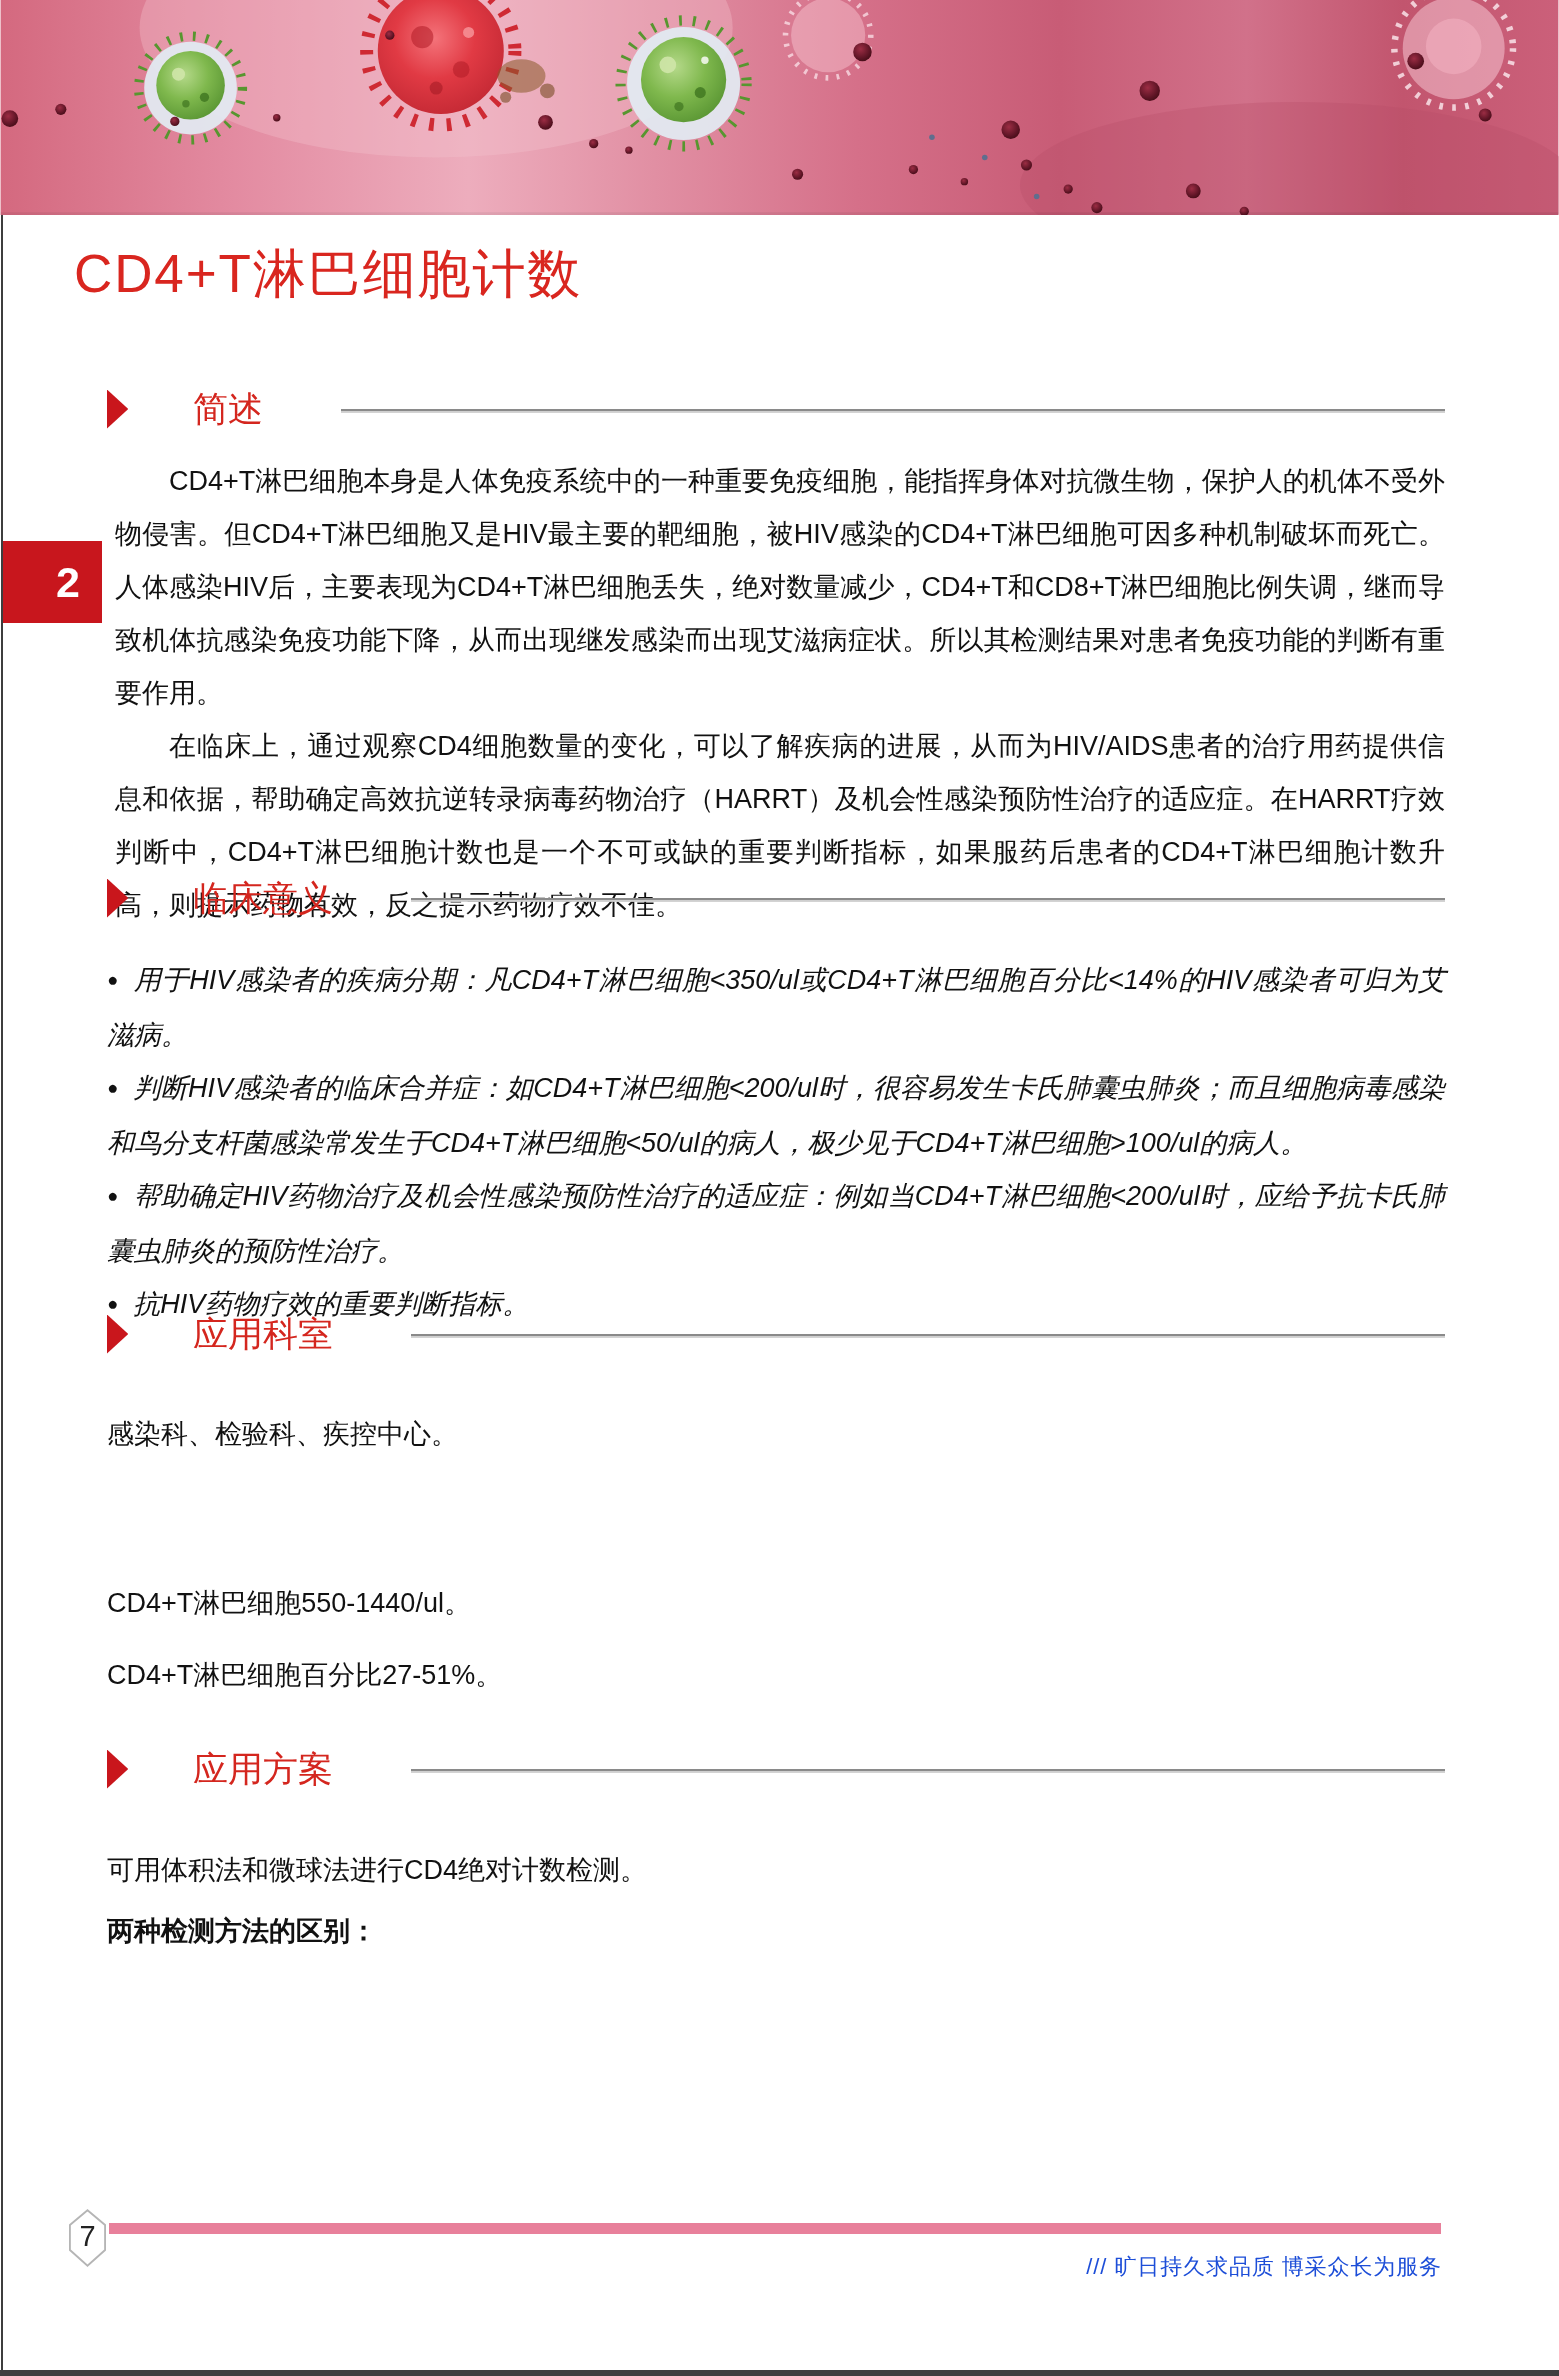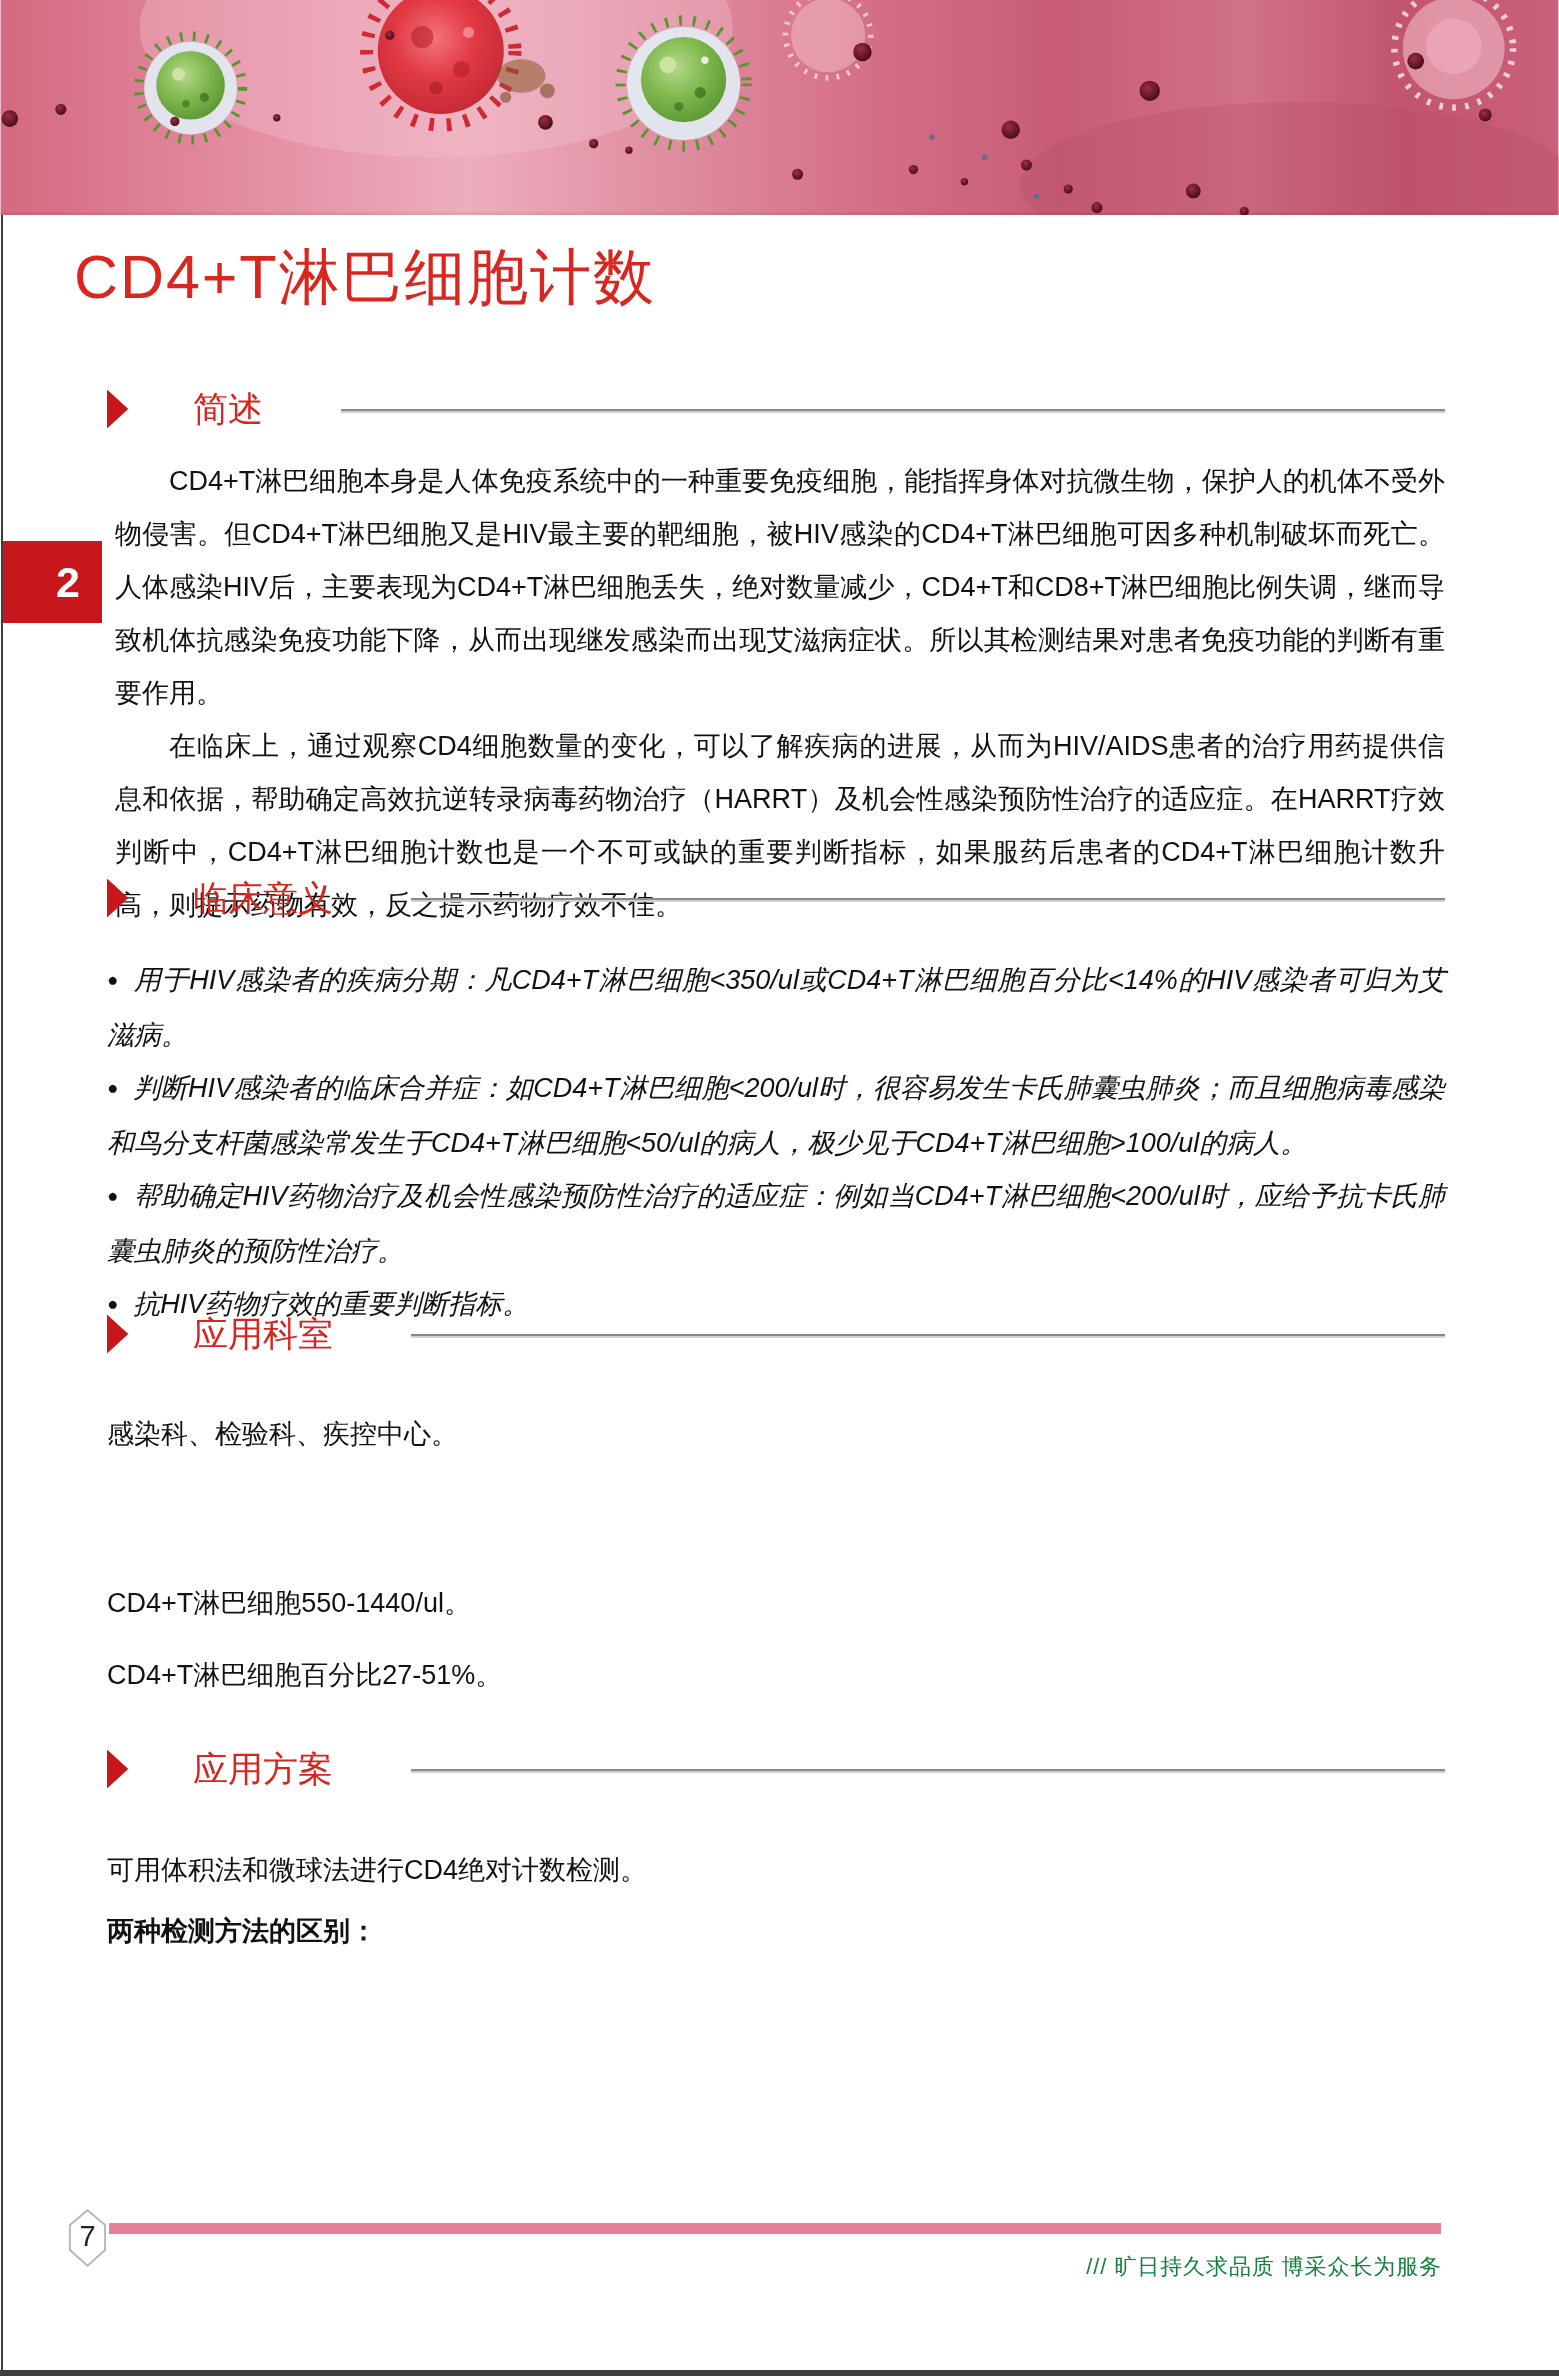--- a/index.html
+++ b/index.html
@@ -19,21 +19,21 @@
   .chapter-tab{
     position:absolute;left:2.8px;top:541px;width:99px;height:82px;
     background:#c8161d;color:#ffffff;
     display:flex;align-items:center;justify-content:flex-end;
     padding-right:22px;box-sizing:border-box;
     font-size:43px;font-weight:bold;
   }
   
   .doc-title{
     position:absolute;left:74px;top:247px;
-    font-size:61px;color:#d9261f;letter-spacing:1.9px;line-height:1;
+    font-size:53px;color:#d9261f;letter-spacing:1.9px;line-height:1;
   }
   
   .sec-head{
     position:absolute;left:107px;width:1338px;
     display:flex;align-items:center;gap:46px;
   }
   .sec-arrow{
     width:21.3px;height:39px;flex:0 0 21.3px;
     background:#c9161c;
     clip-path:polygon(0 0,100% 50%,0 100%);
@@ -65,21 +65,21 @@
     position:absolute;left:0;top:0;width:37px;height:54px;
     display:flex;align-items:center;justify-content:center;
     font-size:29px;color:#222222;
   }
   .footer-bar{
     position:absolute;left:109px;top:2223px;width:1332px;height:11px;
     background:#e8809b;
   }
   .footer-slogan{
     position:absolute;right:117px;top:2252px;
-    font-size:22px;color:#15803d;letter-spacing:0.9px;
+    font-size:22px;color:#1d4ed8;letter-spacing:0.9px;
   }
   .bottom-strip{position:absolute;left:0;bottom:0;width:1559px;height:5.6px;background:#3e3e3e;}
 </style>
 </head>
 <body>
 
 <div class="page">
 
   <div class="banner">
     <svg width="1559" height="215" viewBox="0 0 1681 232">

